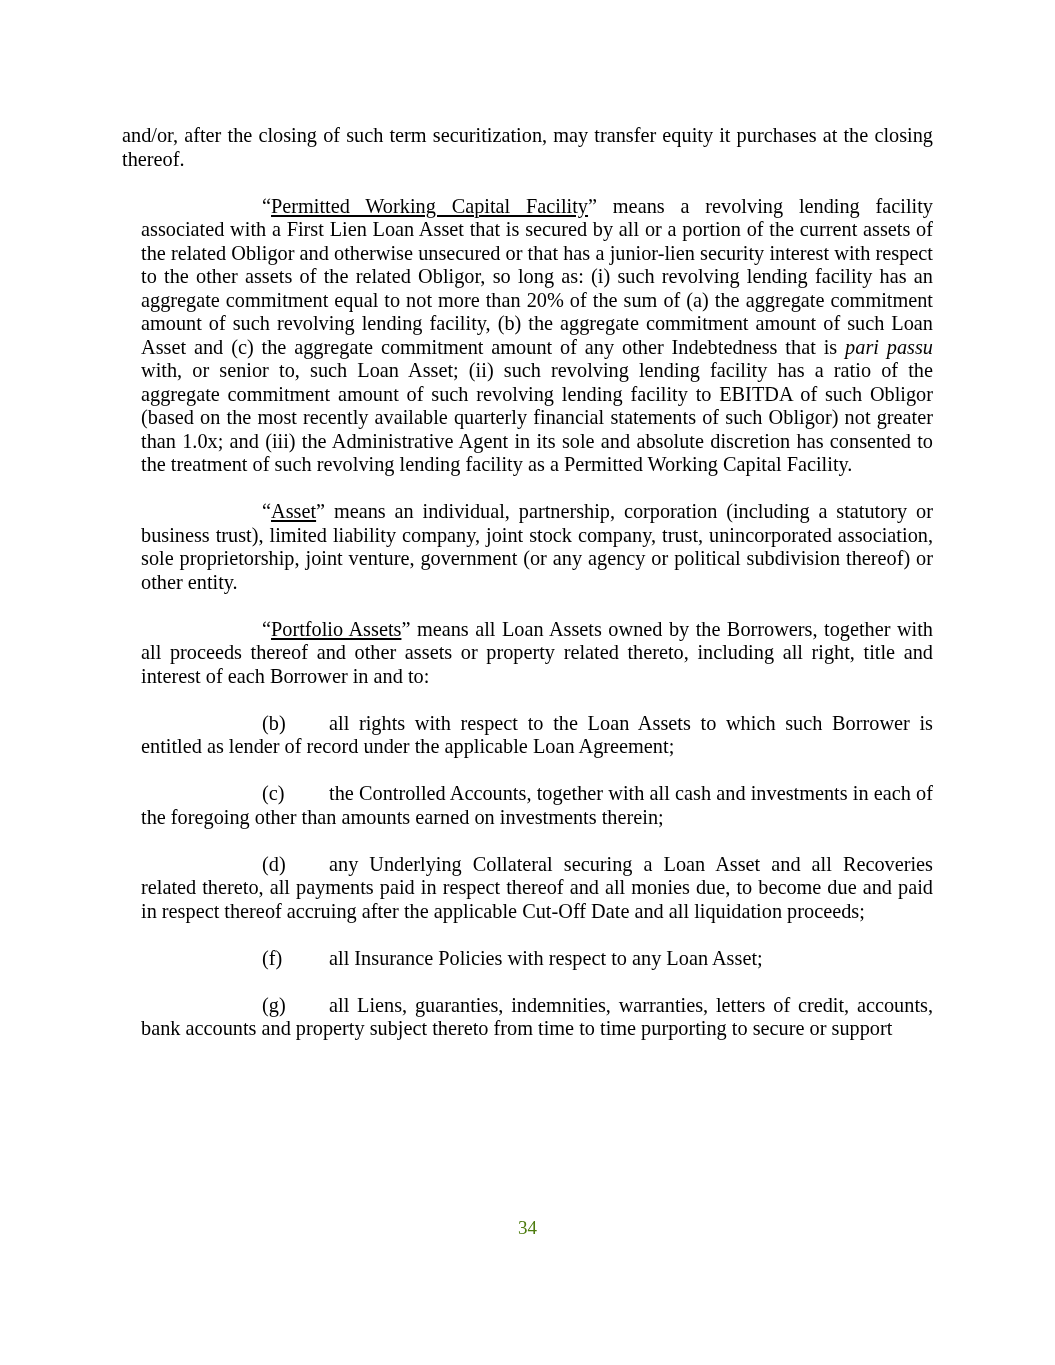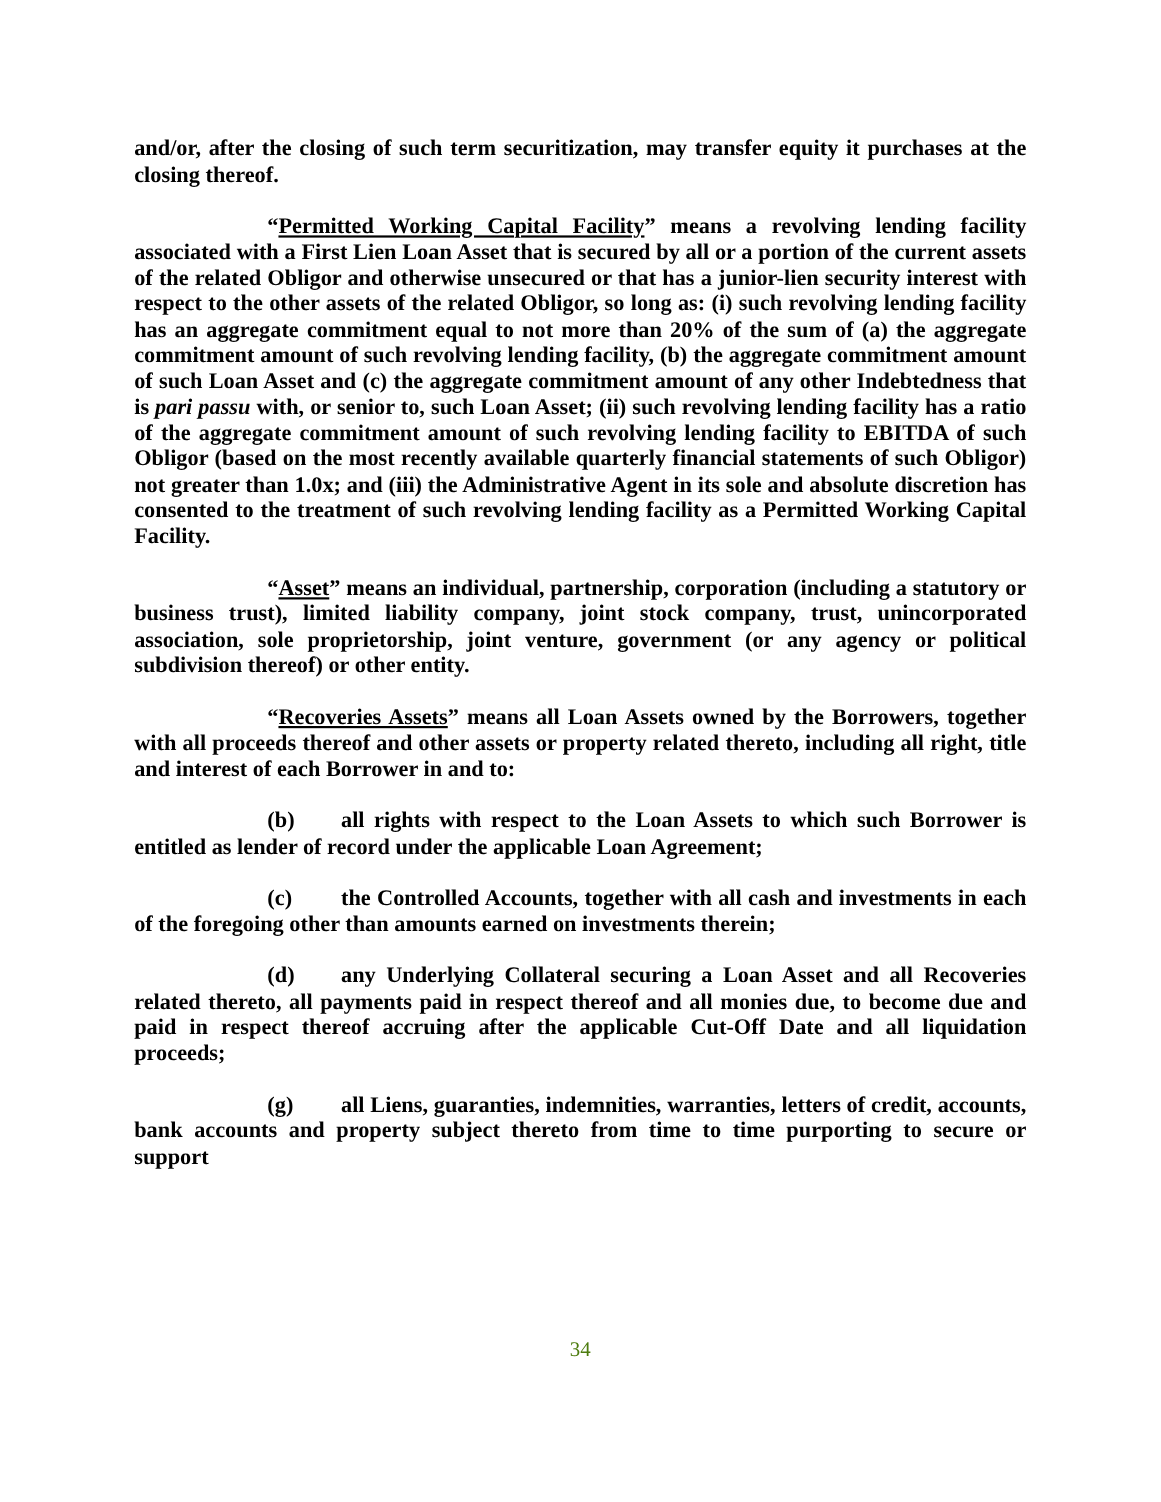--- a/index.html
+++ b/index.html
@@ -19,24 +19,24 @@
     box-sizing: border-box;
     padding: 124px 122px 0 122px;
     font-family: "Liberation Serif", serif;
     font-size: 20.3px;
     line-height: 23.5px;
     color: #000000;
     text-align: justify;
   }
   p.para {
     margin: 0 0 23.5px 0;
-    font-weight: bold;
   }
   p.indent {
     text-indent: 121px;
+    margin-left: 19px;
   }
   .u { text-decoration: underline; }
   .i { font-style: italic; }
   .label-box {
     display: inline-block;
     width: 67px;
     text-indent: 0;
   }
   .pageno {
     position: absolute;
@@ -54,28 +54,29 @@
 <body>
 
 <div class="page">
 
   <p class="para"><span>and/or, after the closing of such term securitization, may transfer equity it purchases at the closing thereof.</span></p>
 
   <p class="para indent"><span>“</span><span class="u">Permitted Working Capital Facility</span><span>” means a revolving lending facility associated with a First Lien Loan Asset that is secured by all or a portion of the current assets of the related Obligor and otherwise unsecured or that has a junior-lien security interest with respect to the other assets of the related Obligor, so long as: (i) such revolving lending facility has an aggregate commitment equal to not more than 20% of the sum of (a) the aggregate commitment amount of such revolving lending facility, (b) the aggregate commitment amount of such Loan Asset and (c) the aggregate commitment amount of any other Indebtedness that is </span><span class="i">pari passu</span><span> with, or senior to, such Loan Asset; (ii) such revolving lending facility has a ratio of the aggregate commitment amount of such revolving lending facility to EBITDA of such Obligor (based on the most recently available quarterly financial statements of such Obligor) not greater than 1.0x; and (iii) the Administrative Agent in its sole and absolute discretion has consented to the treatment of such revolving lending facility as a Permitted Working Capital Facility.</span></p>
 
   <p class="para indent"><span>“</span><span class="u">Asset</span><span>” means an individual, partnership, corporation (including a statutory or business trust), limited liability company, joint stock company, trust, unincorporated association, sole proprietorship, joint venture, government (or any agency or political subdivision thereof) or other entity.</span></p>
 
-  <p class="para indent"><span>“</span><span class="u">Recoveries Assets</span><span>” means all Loan Assets owned by the Borrowers, together with all proceeds thereof and other assets or property related thereto, including all right, title and interest of each Borrower in and to:</span></p>
+  <p class="para indent"><span>“</span><span class="u">Portfolio Assets</span><span>” means all Loan Assets owned by the Borrowers, together with all proceeds thereof and other assets or property related thereto, including all right, title and interest of each Borrower in and to:</span></p>
 
 
   <p class="para indent"><span class="label-box"><span>(b)</span></span><span>all rights with respect to the Loan Assets to which such Borrower is entitled as lender of record under the applicable Loan Agreement;</span></p>
 
   <p class="para indent"><span class="label-box"><span>(c)</span></span><span>the Controlled Accounts, together with all cash and investments in each of the foregoing other than amounts earned on investments therein;</span></p>
 
   <p class="para indent"><span class="label-box"><span>(d)</span></span><span>any Underlying Collateral securing a Loan Asset and all Recoveries related thereto, all payments paid in respect thereof and all monies due, to become due and paid in respect thereof accruing after the applicable Cut-Off Date and all liquidation proceeds;</span></p>
 
 
+  <p class="para indent"><span class="label-box"><span>(f)</span></span><span>all Insurance Policies with respect to any Loan Asset;</span></p>
 
   <p class="para indent"><span class="label-box"><span>(g)</span></span><span>all Liens, guaranties, indemnities, warranties, letters of credit, accounts, bank accounts and property subject thereto from time to time purporting to secure or support</span></p>
 
 </div>
 
 <div class="pageno">34</div>
 
 </body></html>

